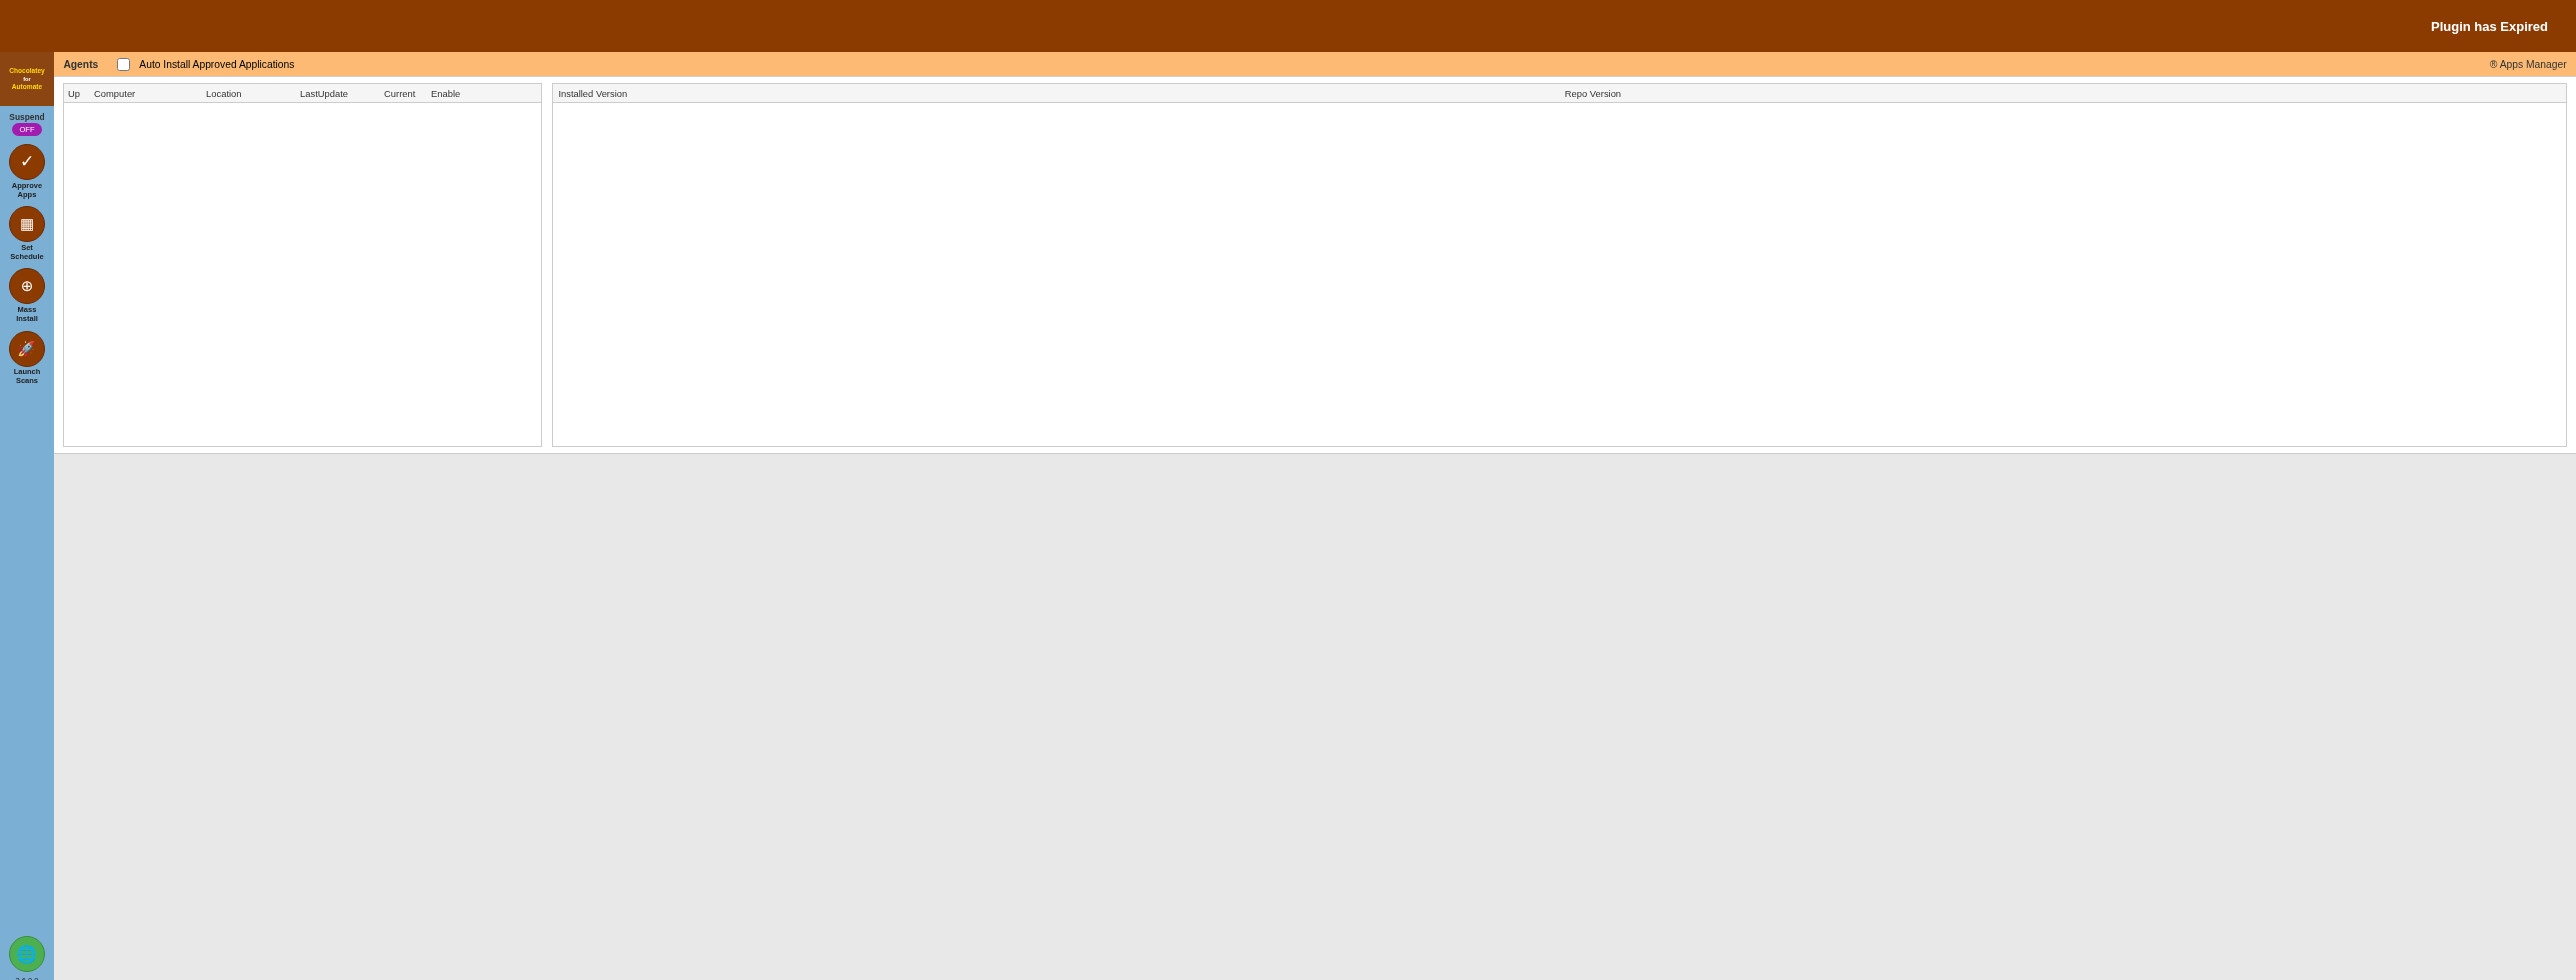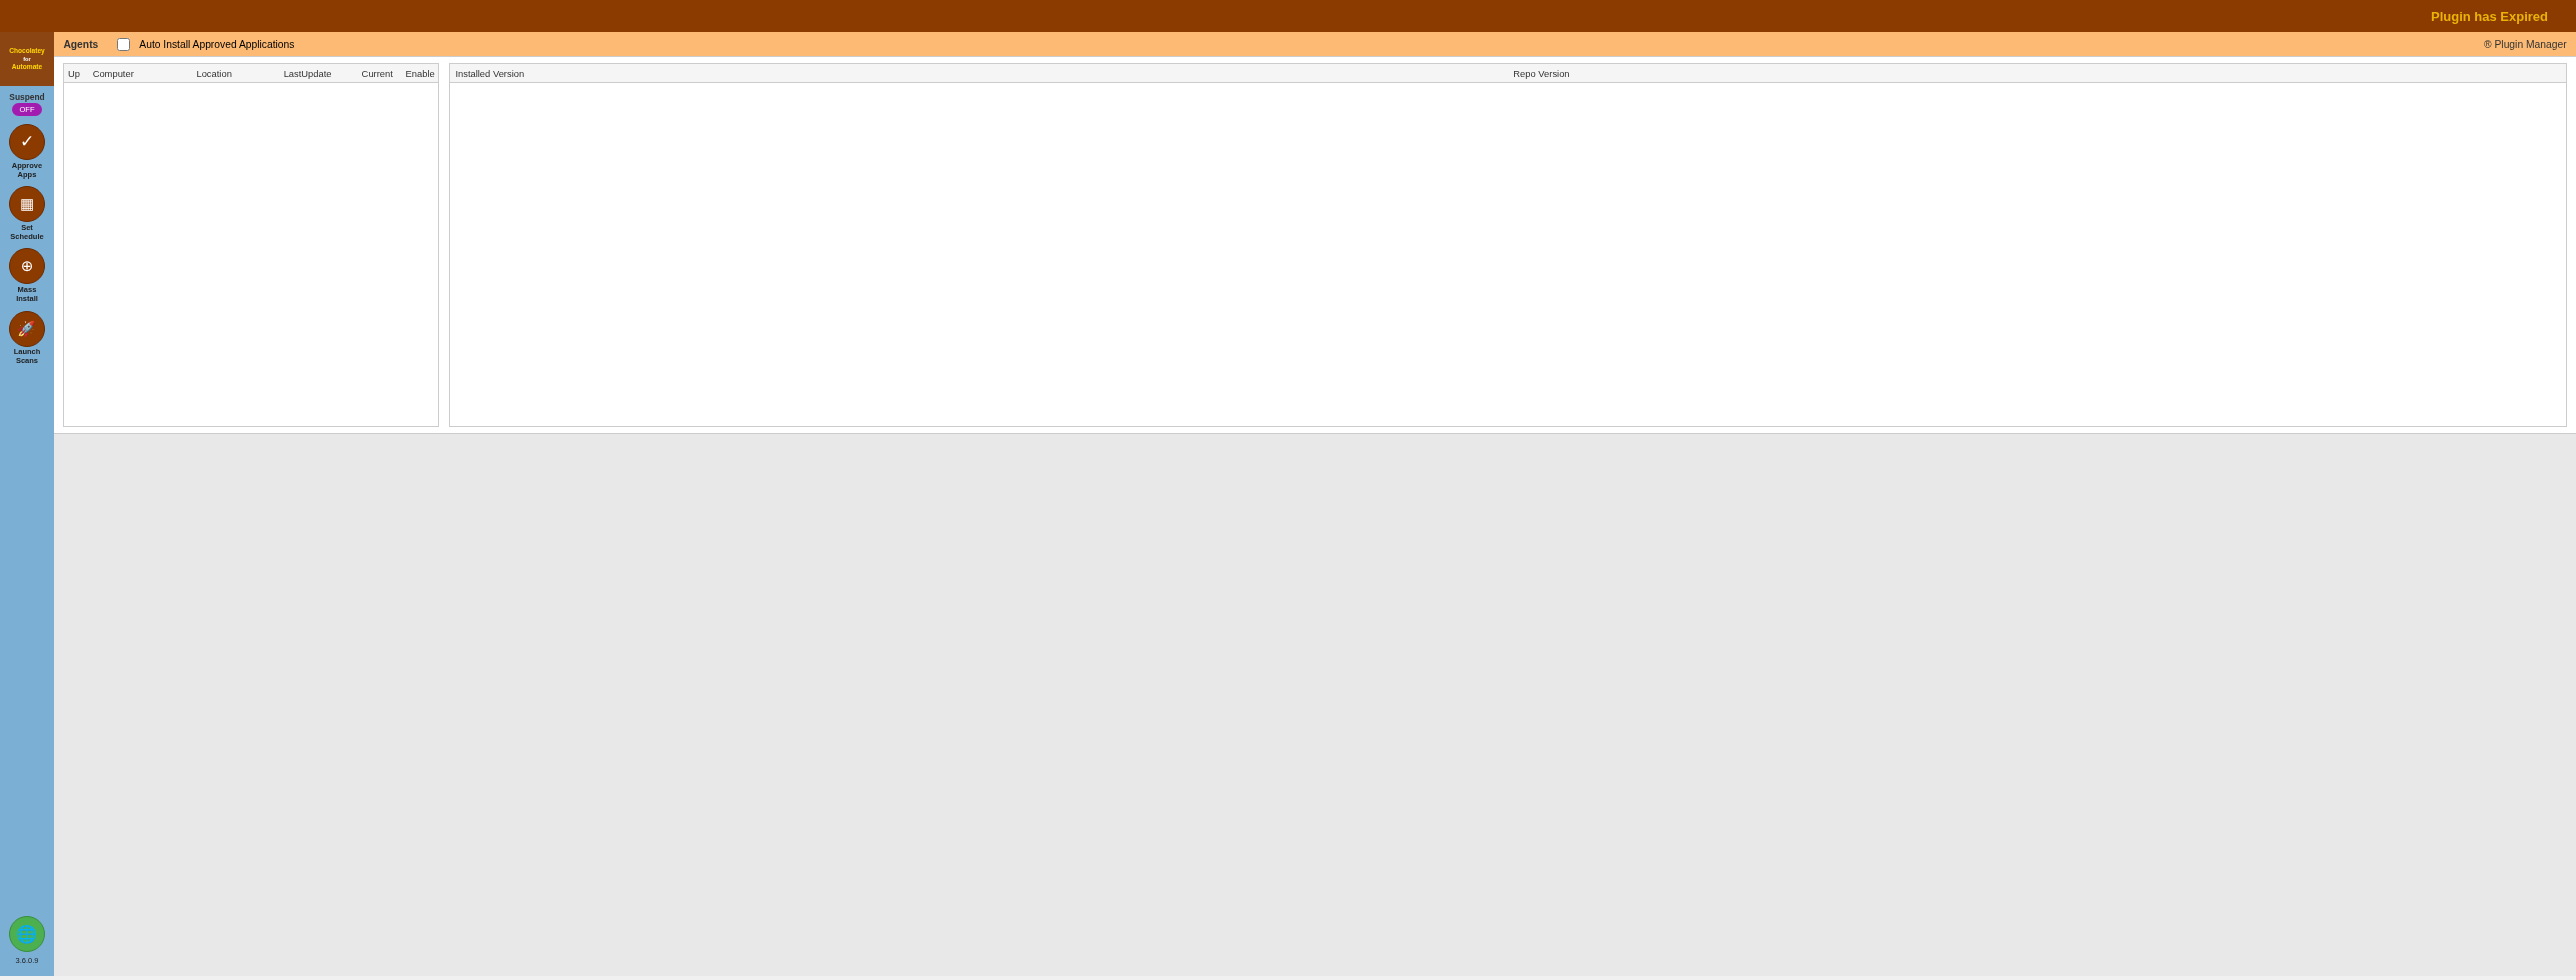--- a/index.html
+++ b/index.html
@@ -1,26 +1,26 @@
 <!DOCTYPE html>
 <html style="font-size:15px"><head>
   <meta charset="utf-8">
   <style>
     * { box-sizing: border-box; margin: 0; padding: 0; }
     body { font-family: Arial, sans-serif; font-size: 10.3px; background: #f0f0f0; width: 2576px; height: 980px; overflow: hidden; }
 
     
     .top-bar {
       background: #8B3A00;
-      height: 32px;
+      height: 52px;
       display: flex;
       align-items: center;
       justify-content: flex-end;
       padding-right: 28px;
-      color: #eab308;
+      color: #ffffff;
       font-size: 13px;
       font-weight: bold;
       position: relative;
     }
 
     
     .main-layout {
       display: flex;
       height: calc(980px - 36px);
     }
@@ -169,21 +169,21 @@
     
     .panels-row {
       display: flex;
       flex: 1;
       padding: 5.6px 9.4px;
       gap: 9.4px;
     }
 
     
     .agents-panel {
-      width: 376px;
+      width: 479px;
       border: 0.9px solid #ccc;
       display: flex;
       flex-direction: column;
       flex-shrink: 0;
     }
 
     .table-header {
       display: flex;
       border-bottom: 0.9px solid #ccc;
       background: #f5f5f5;
@@ -321,21 +321,21 @@
   </div>
 
   <div class="content-area">
 
     <div class="toolbar-row">
       <span class="agents-label">Agents</span>
       <label class="auto-install-check">
         <input type="checkbox" style="">
         <span>Auto Install Approved Applications</span>
       </label>
-      <span class="cache-manager-link">® Plugin Manager</span>
+      <span class="cache-manager-link">® Apps Manager</span>
     </div>
 
     <div class="panels-row">
 
       <div class="agents-panel">
         <div class="table-header">
           <span class="table-header-cell" style="width:26px;">Up</span>
           <span class="table-header-cell" style="width:112px;">Computer</span>
           <span class="table-header-cell" style="width:94px;">Location</span>
           <span class="table-header-cell" style="width:84px;">LastUpdate</span>

